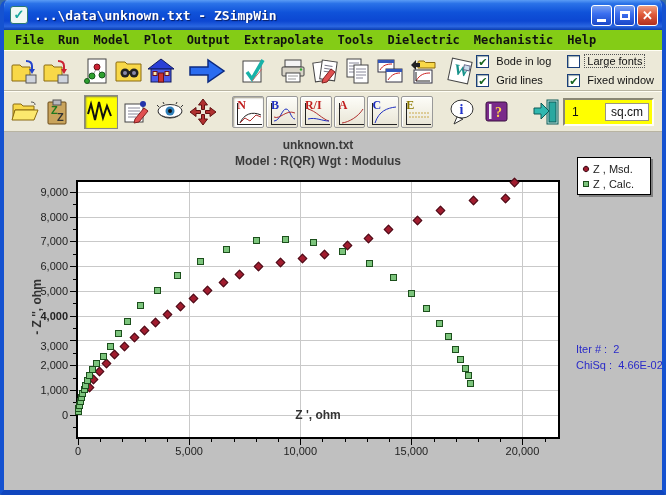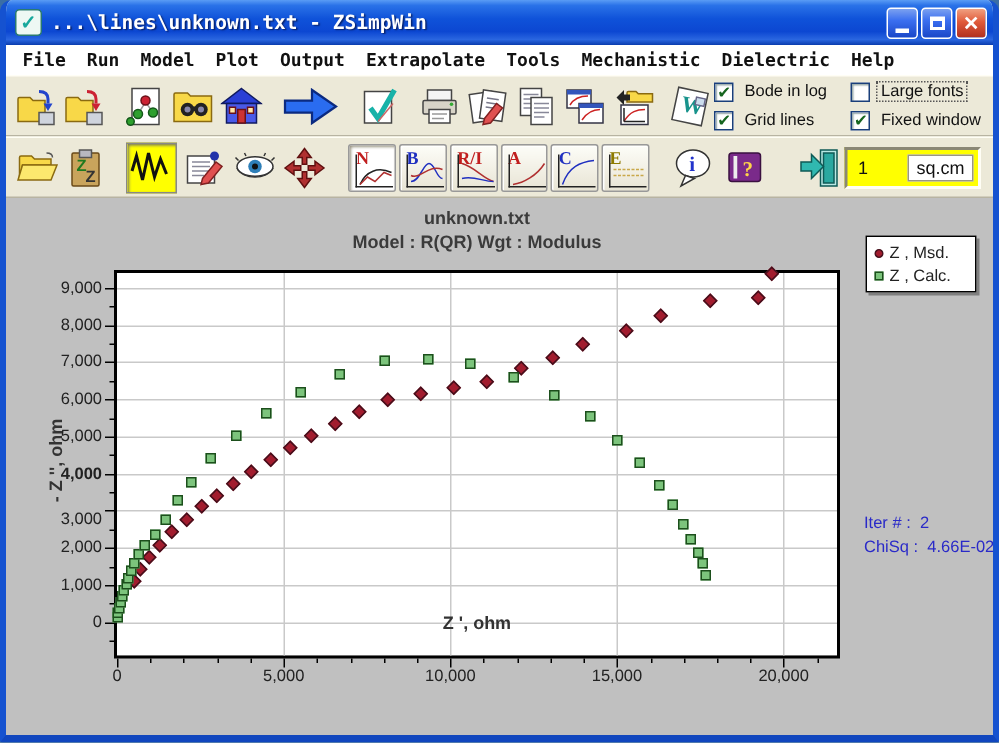--- a/index.html
+++ b/index.html
@@ -15,21 +15,21 @@
   #title{color:#fff;font-family:"DejaVu Sans Mono",monospace;font-weight:bold;font-size:13px;
        margin-left:6px;flex:1;white-space:nowrap;overflow:hidden;text-shadow:1px 1px 1px rgba(0,0,30,.6);}
   .wbtn{width:21px;height:21px;border:1px solid #fff;border-radius:3px;margin-left:2px;flex:0 0 auto;
        display:flex;align-items:center;justify-content:center;
        background:linear-gradient(180deg,#7ba1f0 0%,#3b6ff0 40%,#1a47c8 100%);}
   .wbtn.close{background:linear-gradient(180deg,#f0a080 0%,#e05a3a 45%,#b03020 100%);}
   .glyph-min{width:9px;height:3px;background:#fff;margin-top:10px;}
   .glyph-max{width:10px;height:9px;border:2px solid #fff;border-top-width:3px;}
   .glyph-x{color:#fff;font-weight:bold;font-size:13px;line-height:13px;}
   
-  #menubar{height:20px;background:#ffffff;display:flex;align-items:center;padding-left:4px;
+  #menubar{height:20px;background:#84cc16;display:flex;align-items:center;padding-left:4px;
        font-family:"DejaVu Sans Mono",monospace;font-weight:bold;font-size:12px;color:#111;}
   .mitem{padding:1px 7px;cursor:default;}
   
   .toolbar{height:41px;background:#ece9d8;display:flex;align-items:center;
        border-top:1px solid #fffef5;border-bottom:1px solid #b8b4a2;}
   .tbtn{width:36px;height:36px;display:flex;align-items:center;justify-content:center;position:relative;border:1px solid transparent;}
   .ic{position:relative;width:28px;height:28px;}
   .ic svg{position:absolute;left:0;top:0;}
   
   .pbtn{width:34px;height:32px;border:1px solid #999;border-radius:2px;margin:0 1px;position:relative;
@@ -79,42 +79,42 @@
   .lmark.s{background:#7cc47c;border:1px solid #1c4f1c;}
   #statusblk{position:absolute;left:572px;top:209px;width:86px;overflow:hidden;font-size:11px;color:#2a2ac8;line-height:16px;white-space:nowrap;}
 </style>
 </head>
 <body>
 
 <div id="win">
 
   <div id="titlebar">
     <span id="appicon">✓</span>
-    <span id="title">...\lines\unknown.txt - ZSimpWin</span>
+    <span id="title">...\data\unknown.txt - ZSimpWin</span>
     <span class="wbtn">
         <span class="glyph-min"></span>
       </span>
     <span class="wbtn">
         <span class="glyph-max"></span>
       </span>
     <span class="wbtn close">
         <span class="glyph-x">✕</span>
       </span>
   </div>
 
   <div id="menubar">
       <span class="mitem">File</span>
       <span class="mitem">Run</span>
       <span class="mitem">Model</span>
       <span class="mitem">Plot</span>
       <span class="mitem">Output</span>
       <span class="mitem">Extrapolate</span>
       <span class="mitem">Tools</span>
+      <span class="mitem">Dielectric</span>
       <span class="mitem">Mechanistic</span>
-      <span class="mitem">Dielectric</span>
       <span class="mitem">Help</span>
     </div>
 
   <div class="toolbar">
     <span class="tbtn" style="margin-left:4px">
         <span class="ic">
       <svg width="28" height="28" viewBox="0 0 28 28">
             <path d="M2 24V9c0-.6.5-1 1-1h7l2 2h8v14z" fill="#f8d848" stroke="#8a6a10"></path>
             <path d="M16 4c4 0 6 2 6 5v3" stroke="#2244cc" fill="none" stroke-width="2"></path>
             <path d="M19 12l3 5 3-5z" fill="#2244cc"></path>

